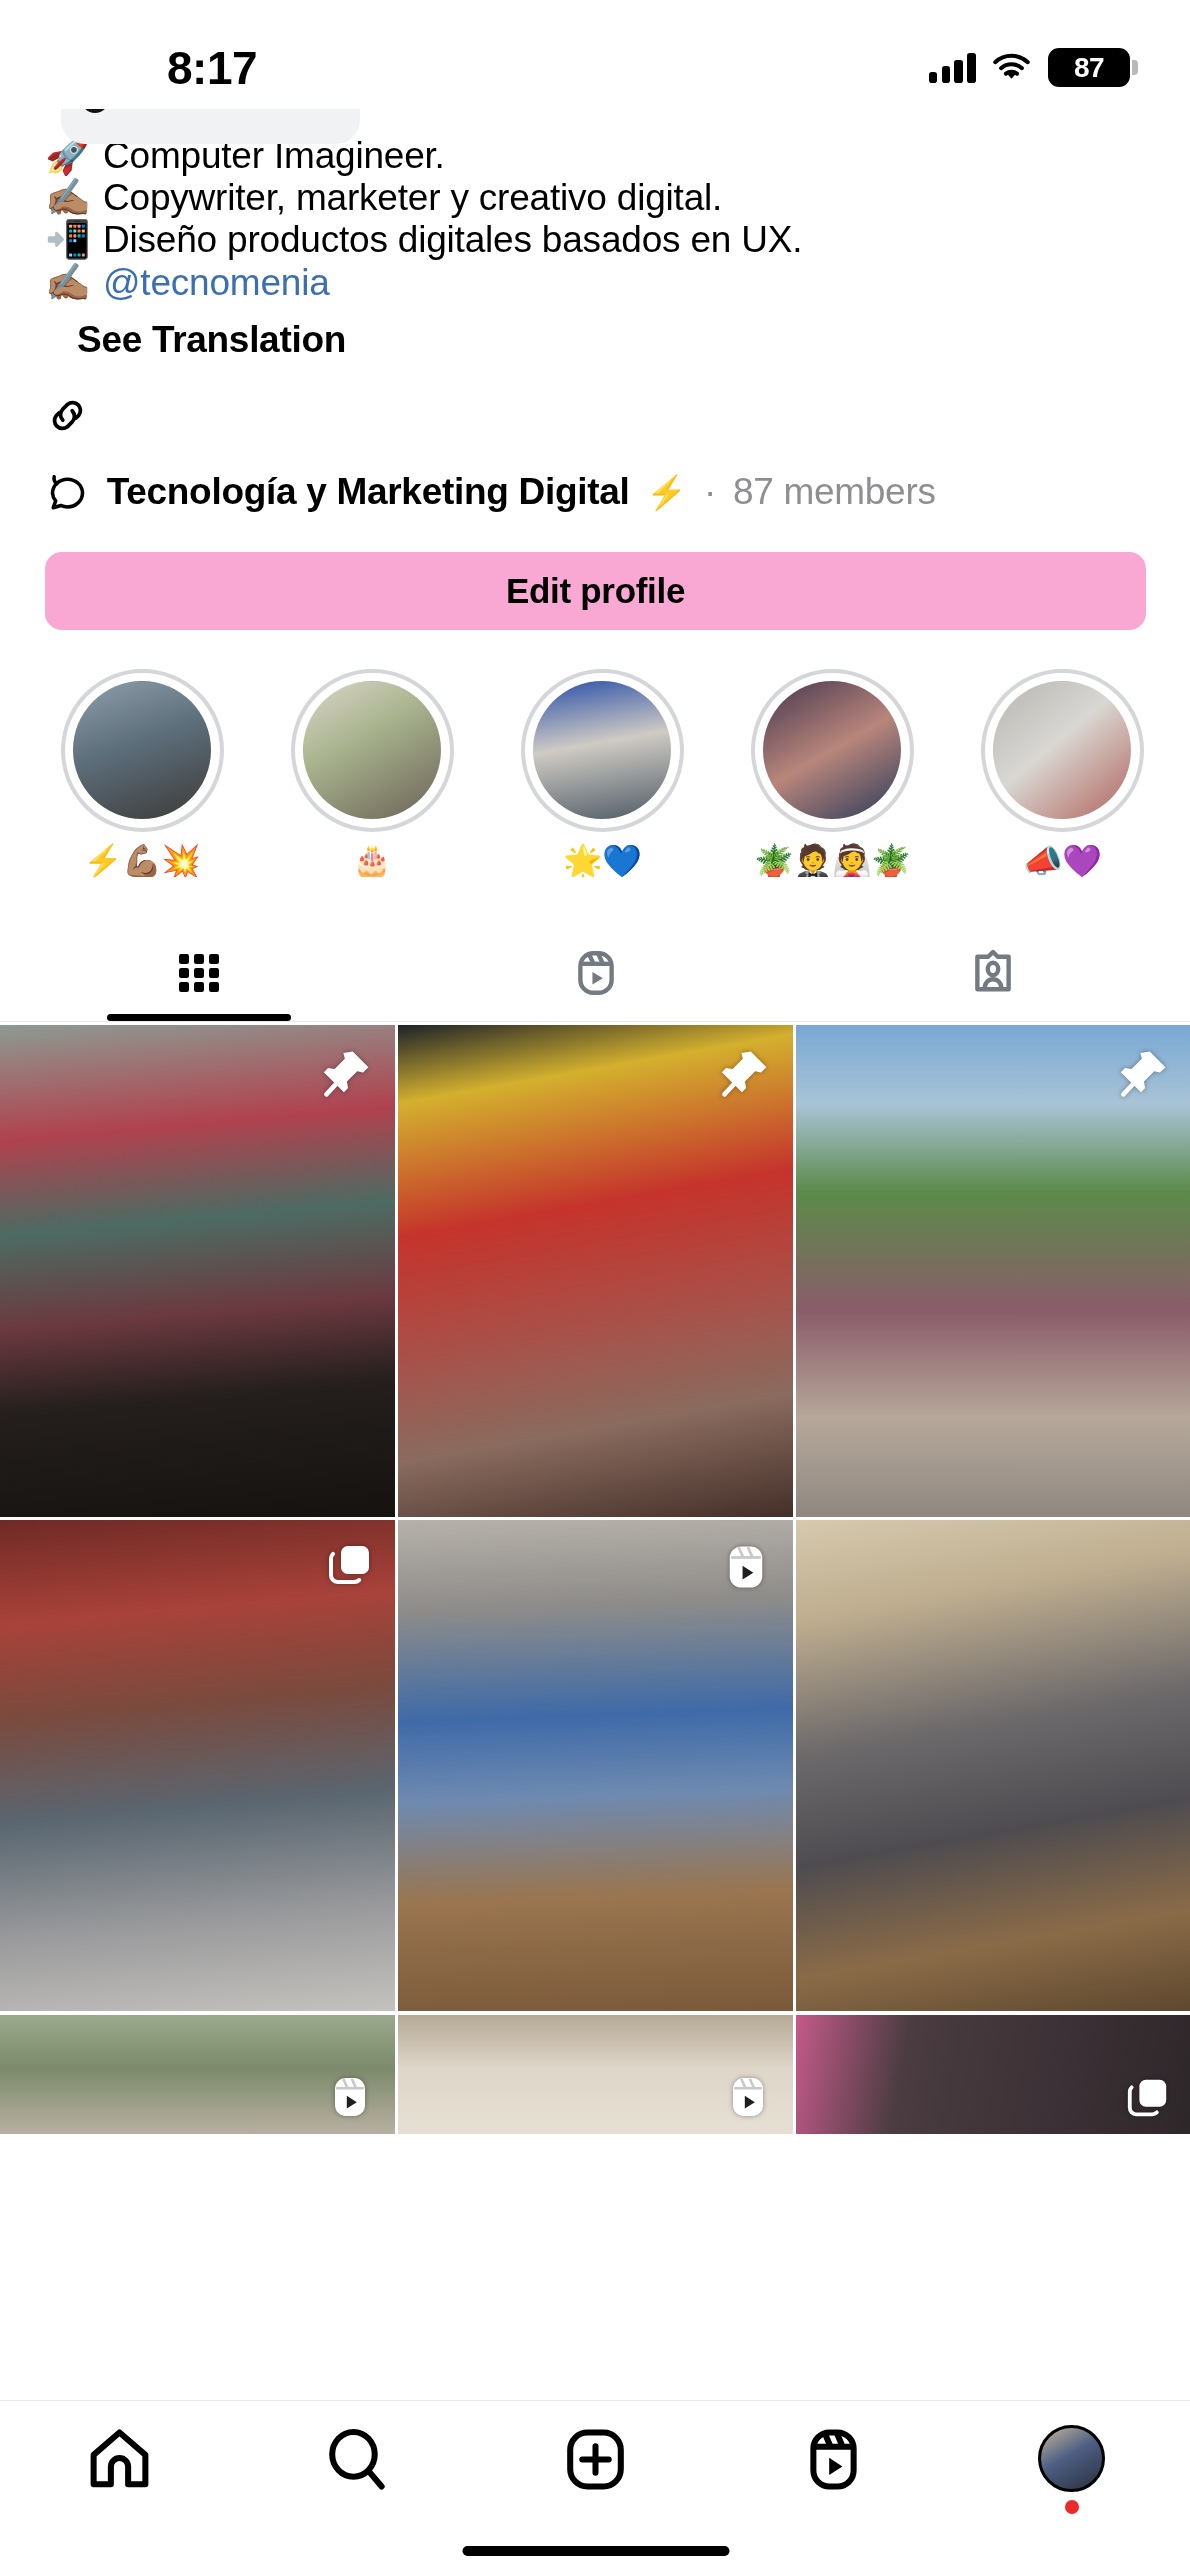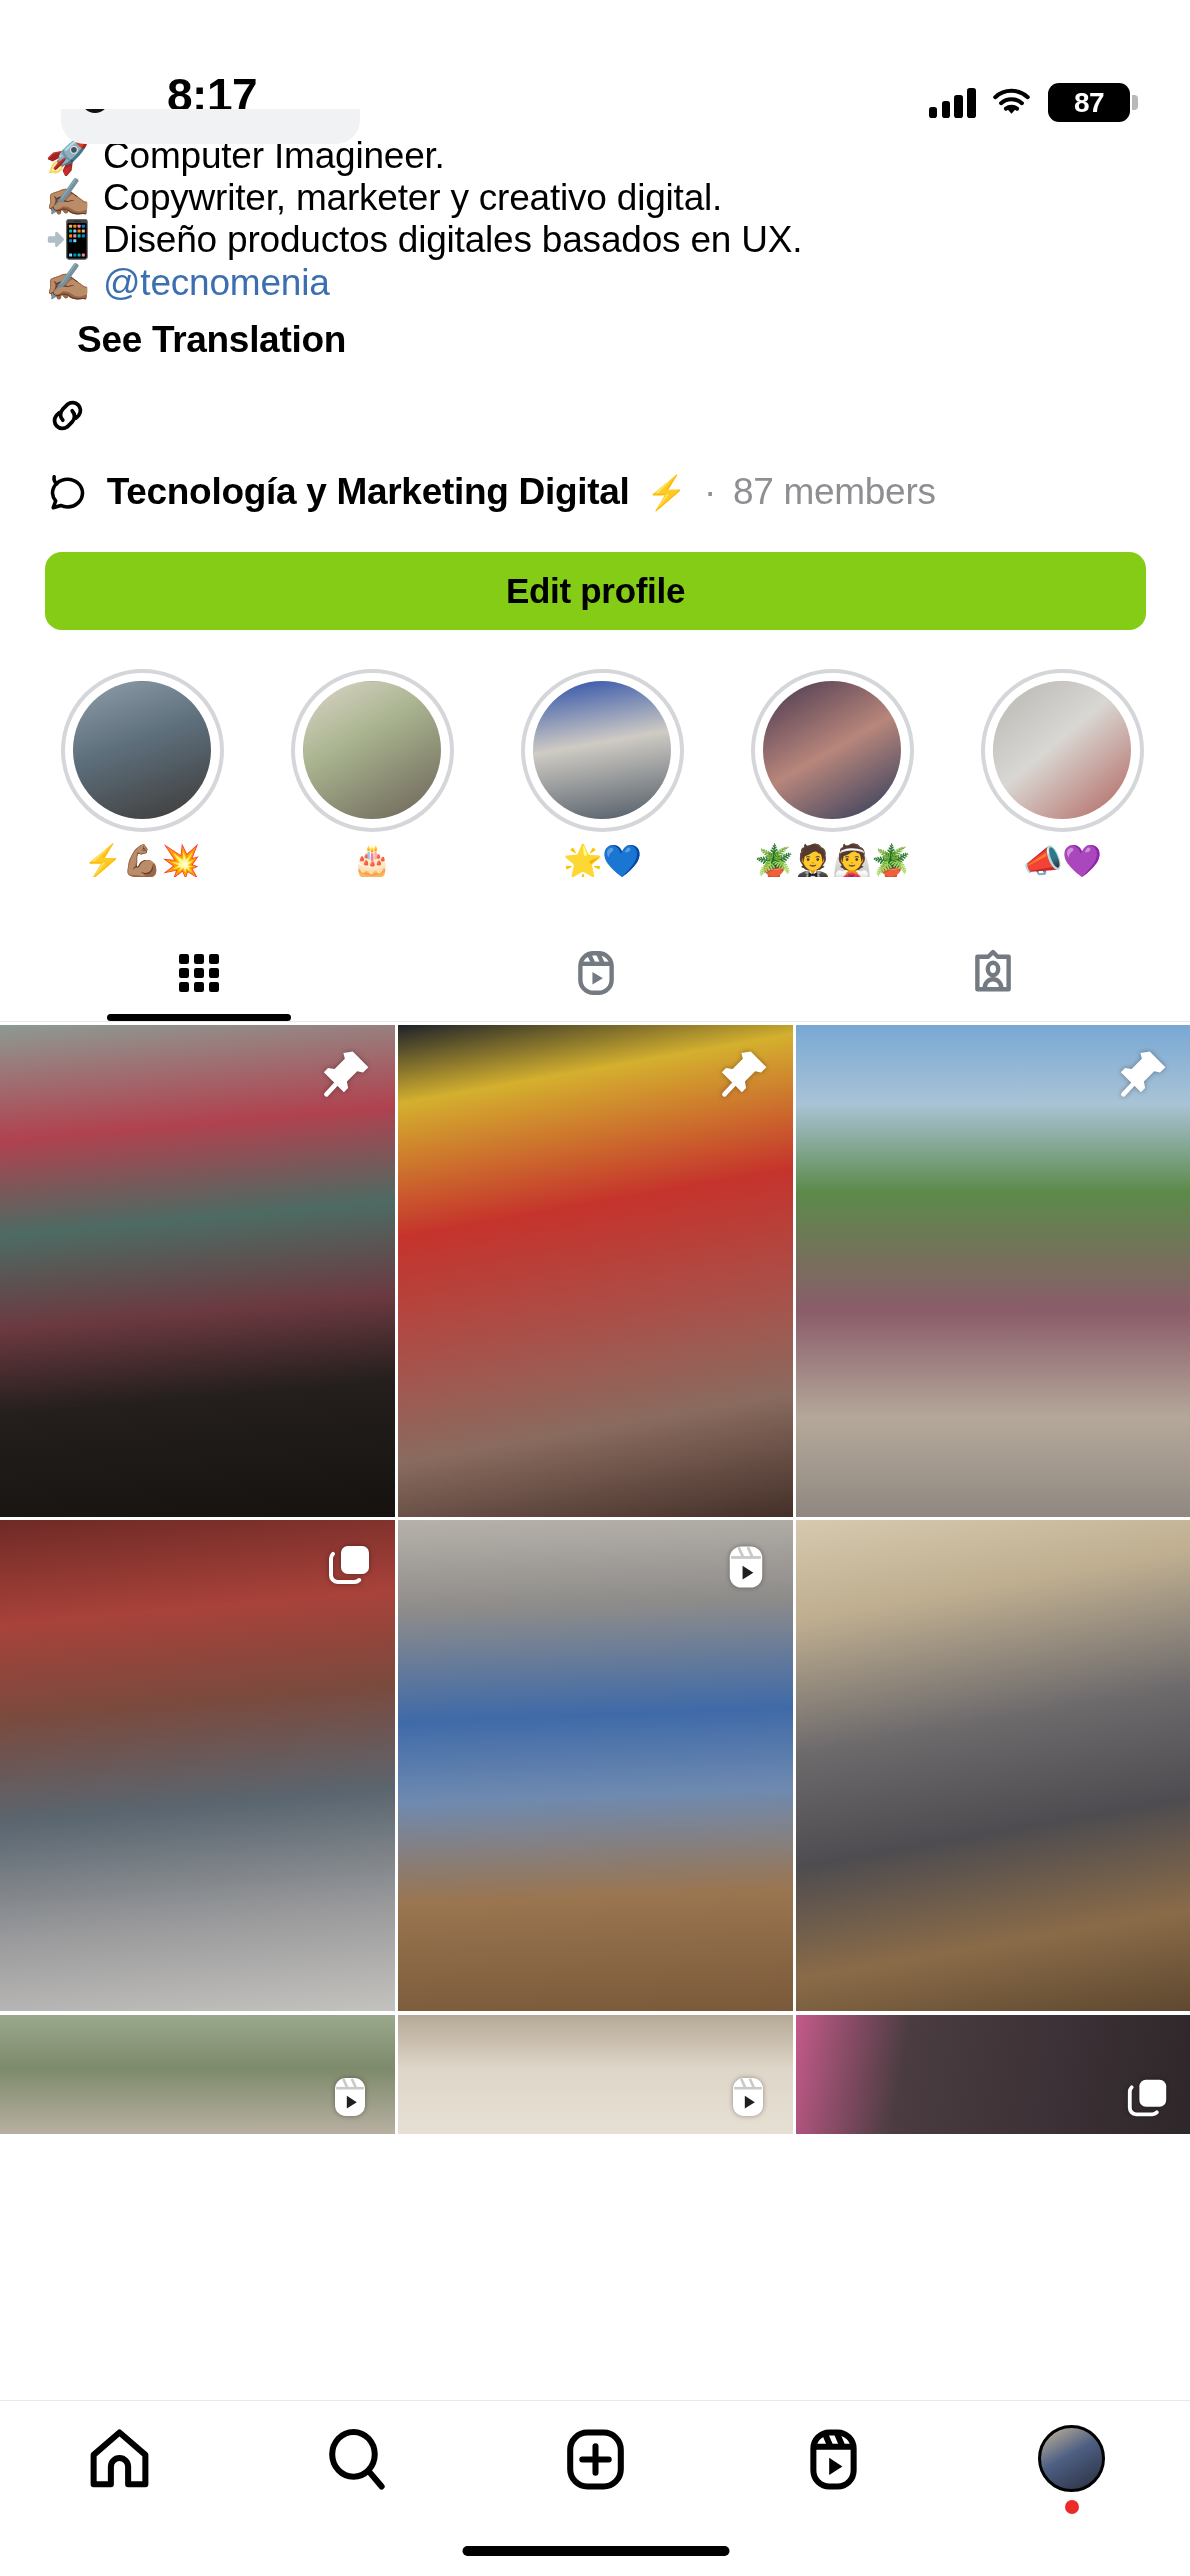--- a/index.html
+++ b/index.html
@@ -7,21 +7,21 @@
     width:1191px; height:2576px;
     background:#ffffff;
     font-family:"Liberation Sans", sans-serif;
     overflow:hidden;
   }
   body { position:relative; }
 
   
   .statusbar {
     height:122px; width:100%;
-    display:flex; align-items:flex-end; justify-content:space-between;
+    display:flex; align-items:center; justify-content:space-between;
     padding:0 61px 0 0; position:relative;
   }
   .sb-time {
     font-size:46px; font-weight:600; color:#000;
     letter-spacing:-0.5px; margin-left:167px; margin-top:13px;
   }
   .sb-right { display:flex; align-items:center; gap:16.7px; margin-top:13px; }
   .sb-signal { display:flex; align-items:flex-end; gap:4.6px; height:30px; }
   .sb-signal i { display:block; width:8.3px; background:#000; border-radius:2.8px; }
   .sb-signal i:nth-child(1){ height:10.2px; }
@@ -75,21 +75,21 @@
   .meta-txt { font-size:37px; font-weight:700; color:#000; letter-spacing:-0.3px; }
   .meta-sub { font-size:37px; font-weight:400; color:#8e8e93; letter-spacing:-0.3px; }
   .meta-dot { font-size:37px; color:#8e8e93; }
   .bolt { font-size:33px; }
 
   
   .actions {
     display:flex; gap:20.4px; padding:0 45px; margin-top:37px;
   }
   .act-btn {
-    flex:1; height:78px; background:#84cc16; border:none; border-radius:16.7px;
+    flex:1; height:78px; background:#f9a8d4; border:none; border-radius:16.7px;
     font-family:"Liberation Sans", sans-serif;
     font-size:35px; font-weight:700; color:#000; letter-spacing:-0.3px;
     display:flex; align-items:center; justify-content:center; cursor:pointer;
   }
 
   
   .highlights {
     display:flex; gap:32px; padding:39px 0 0 43px;
     overflow:hidden; width:100%;
   }

